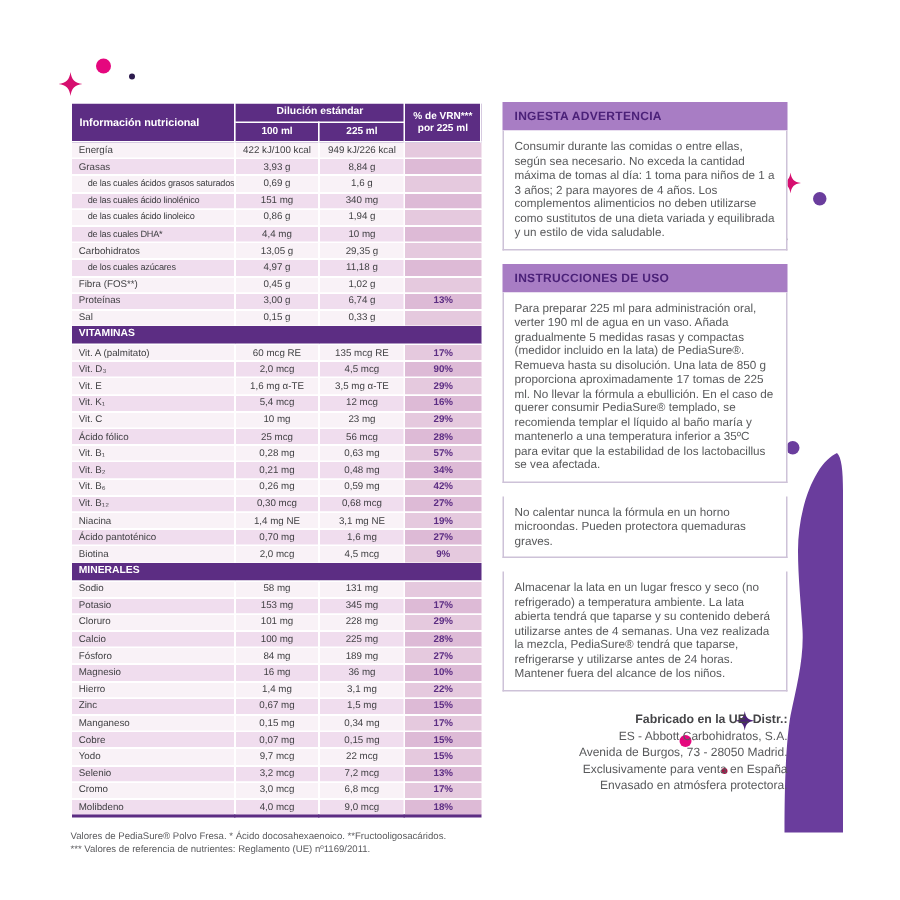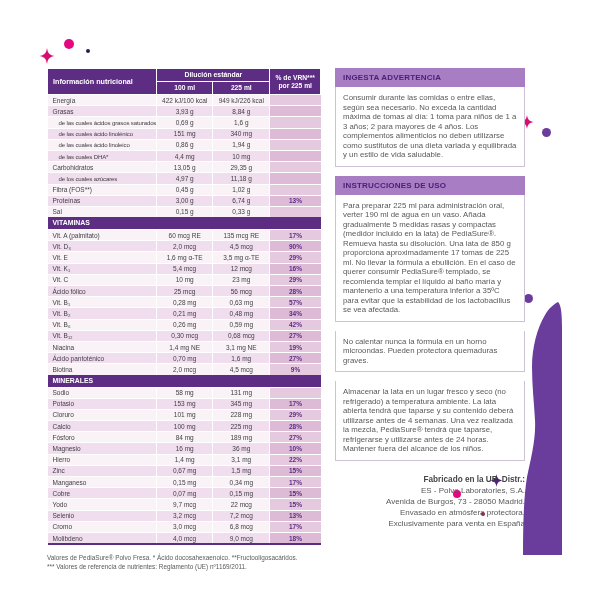--- a/index.html
+++ b/index.html
@@ -366,20 +366,20 @@
     <div class="info-section">
       <div class="sec-body">No calentar nunca la fórmula en un horno microondas. Pueden protectora quemaduras graves.</div>
     </div>
 
     <div class="info-section">
       <div class="sec-body">Almacenar la lata en un lugar fresco y seco (no refrigerado) a temperatura ambiente. La lata abierta tendrá que taparse y su contenido deberá utilizarse antes de 4 semanas. Una vez realizada la mezcla, PediaSure® tendrá que taparse, refrigerarse y utilizarse antes de 24 horas. Mantener fuera del alcance de los niños.</div>
     </div>
 
     <div class="manufacturer">
       <div class="m-title">Fabricado en la UE. Distr.:</div>
-      <div>ES - Polvo Laboratories, S.A.</div>
+      <div>ES - Abbott Carbohidratos, S.A.</div>
       <div>Avenida de Burgos, 73 - 28050 Madrid.</div>
+      <div>Exclusivamente para venta en España</div>
       <div>Envasado en atmósfera protectora.</div>
-      <div>Exclusivamente para venta en España</div>
     </div>
 
   </div>
 </div>
 
 </body></html>

